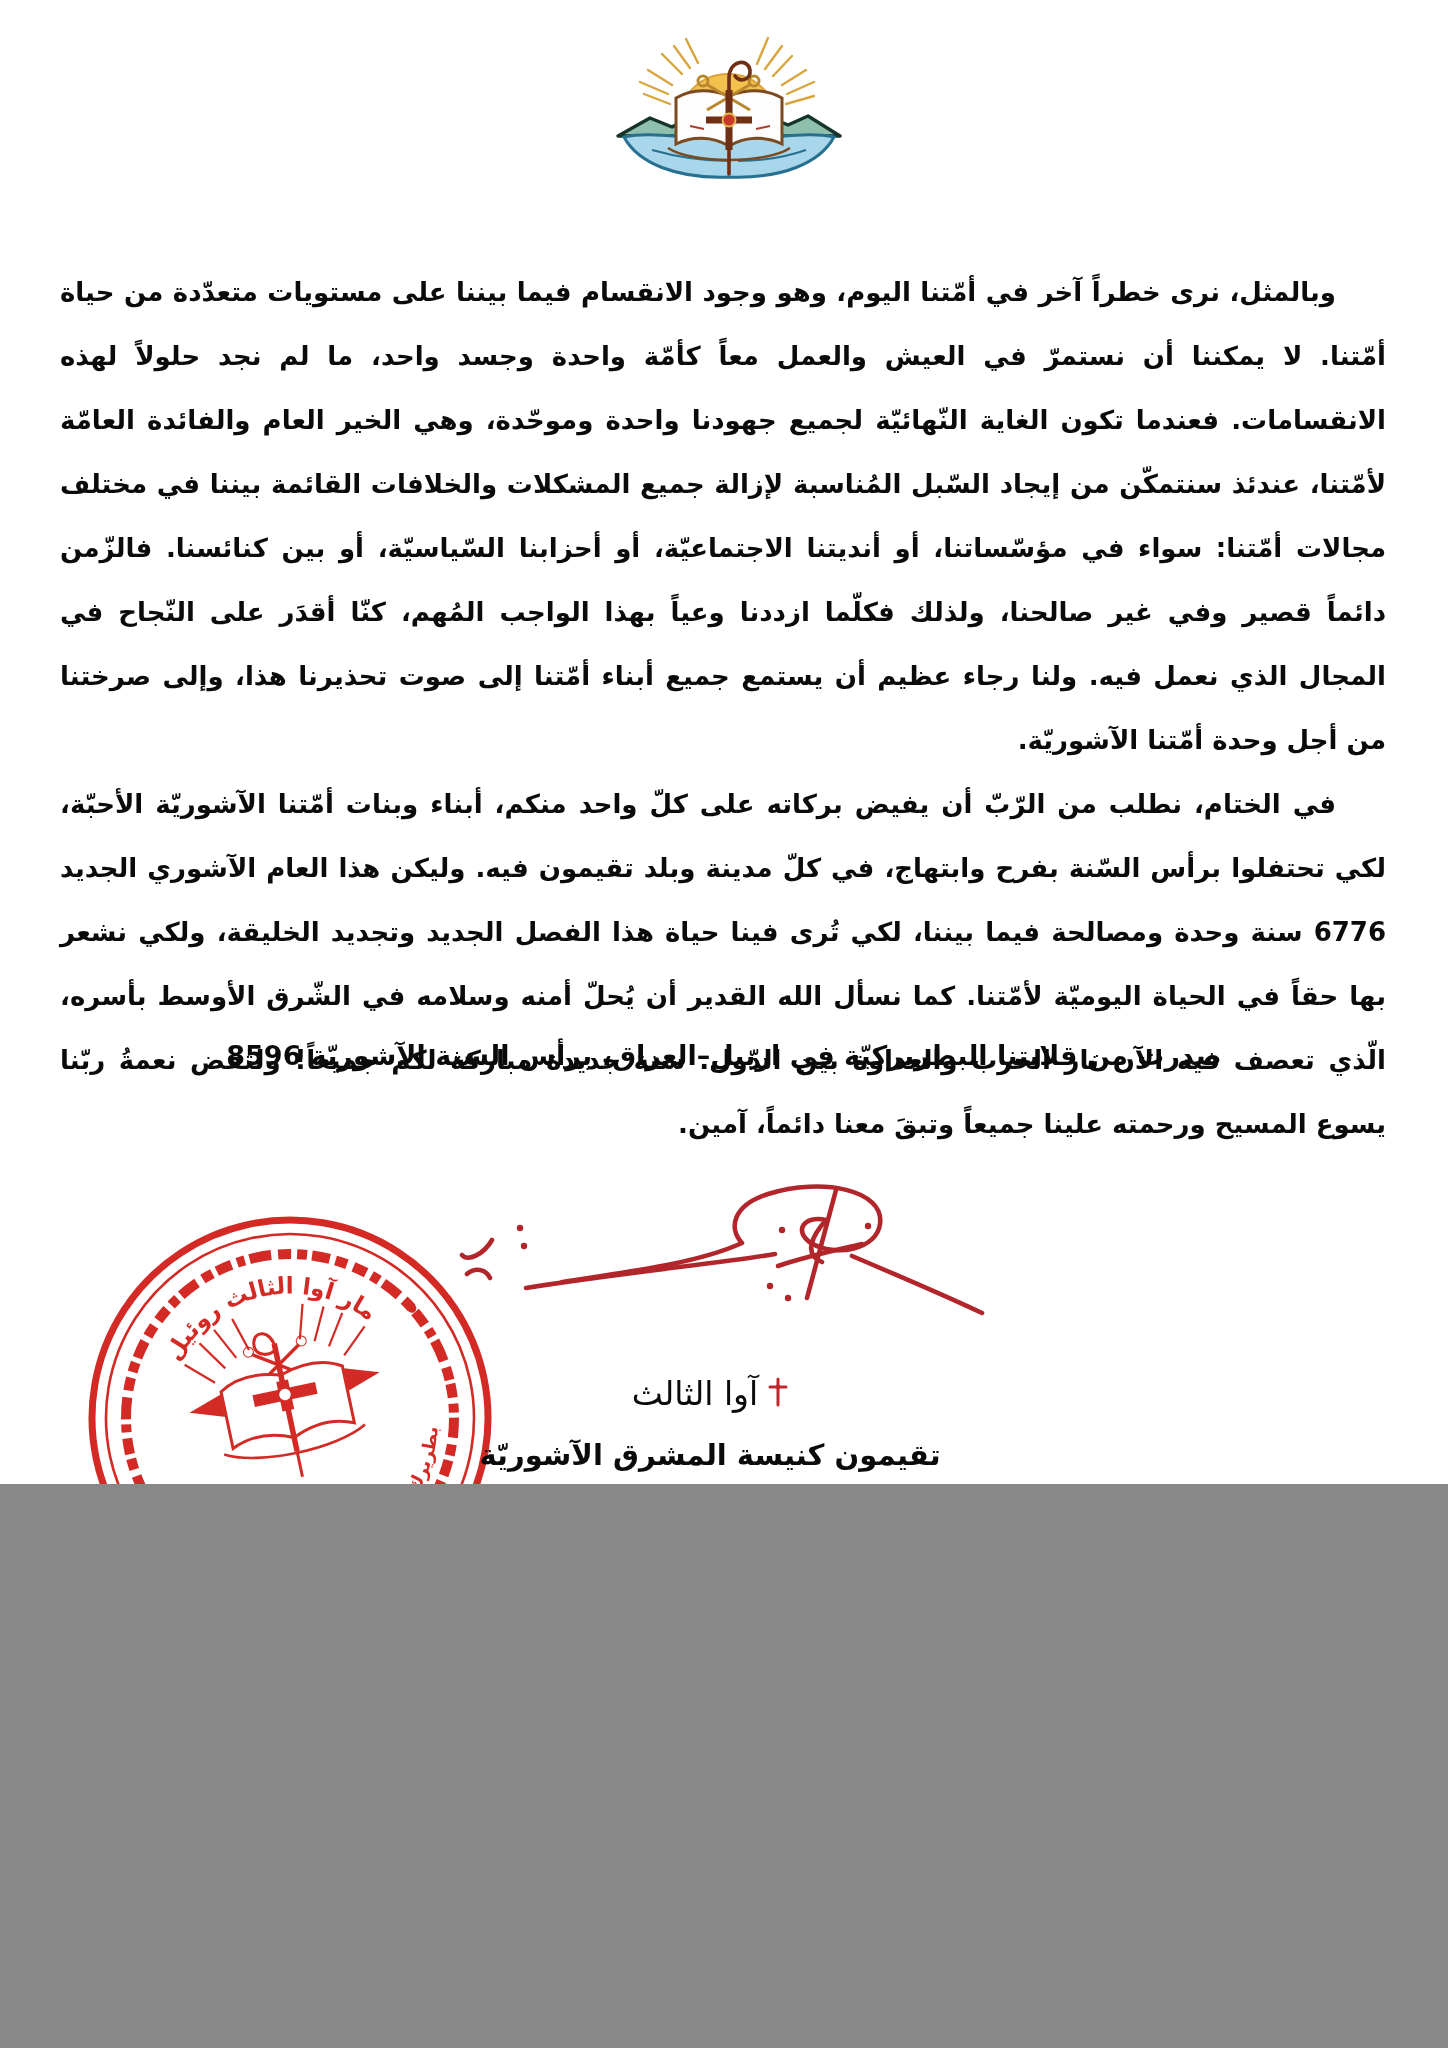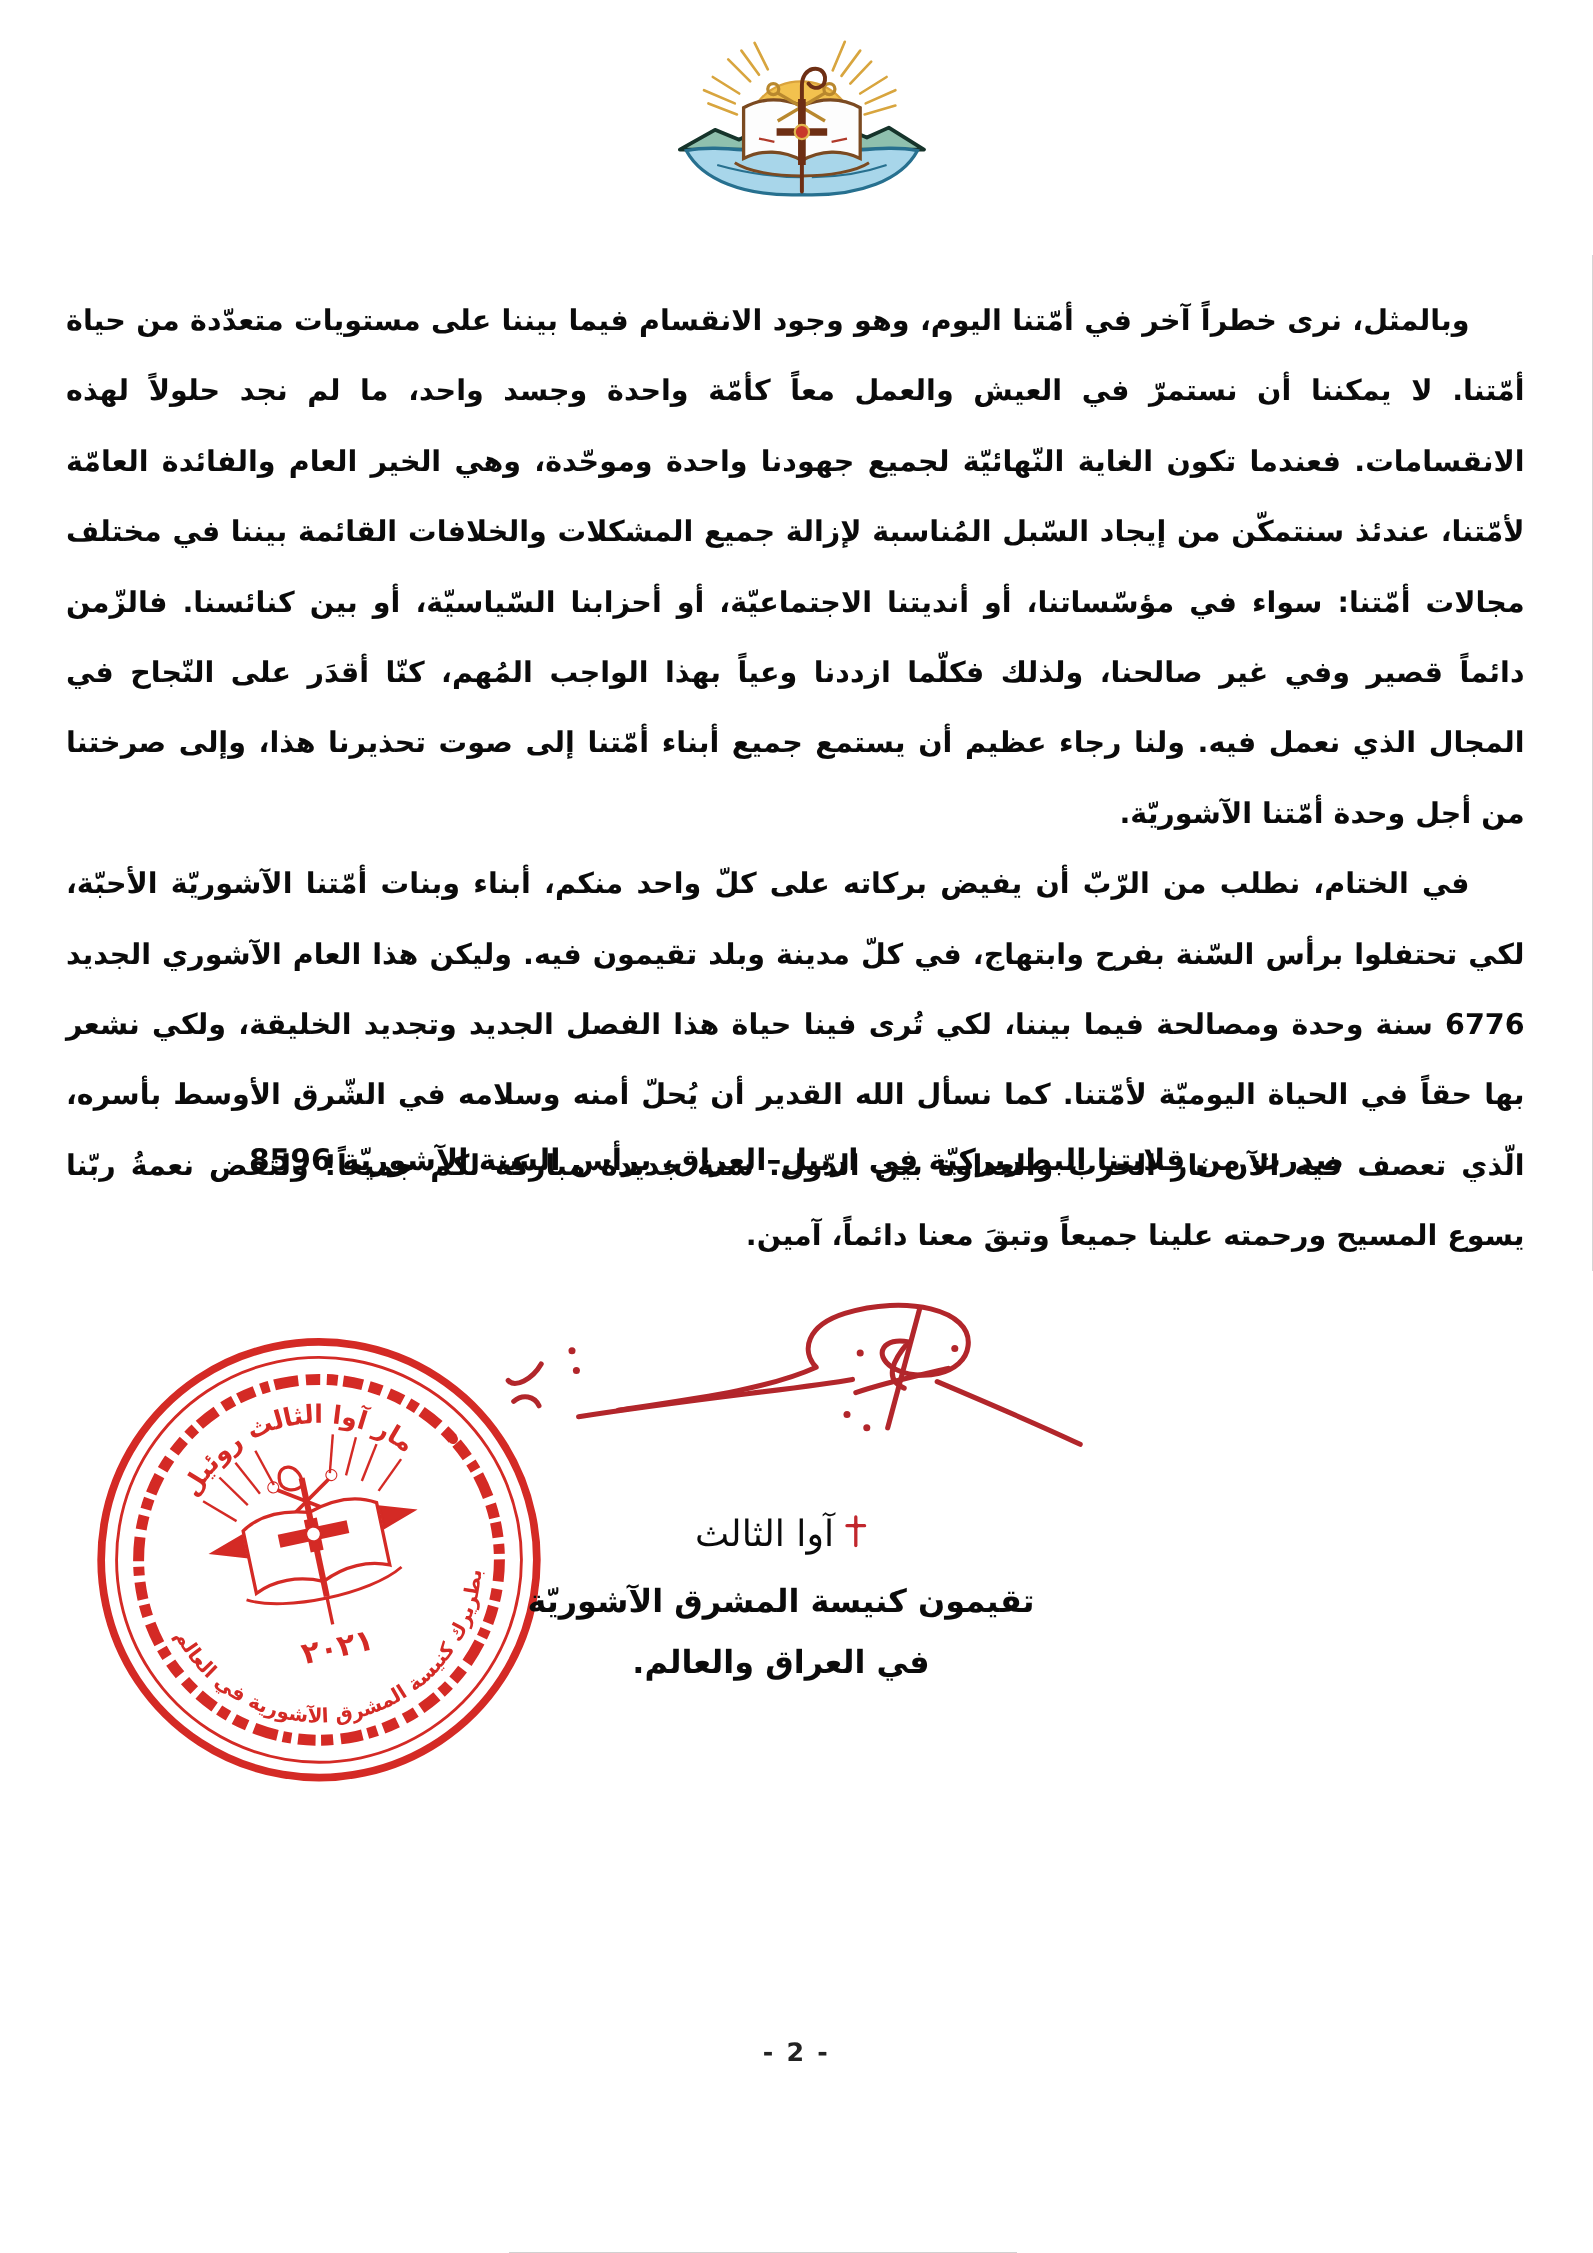--- a/index.html
+++ b/index.html
@@ -1,18 +1,18 @@
 <!DOCTYPE html>
 <html lang="ar"><head>
 <meta charset="utf-8">
 <style>
   html,body{margin:0;padding:0;background:#888;}
   .page{
     position:relative;
-    width:1448px;height:2048px;
+    width:1448px;height:1484px;
     background:#ffffff;
     margin:0 auto;
     overflow:hidden;
     font-family:"DejaVu Sans", sans-serif;
     color:#0a0a0a;
   }
   
   .logo{position:absolute;left:610px;top:26px;width:240px;height:158px;}
   
   .letter-body{

